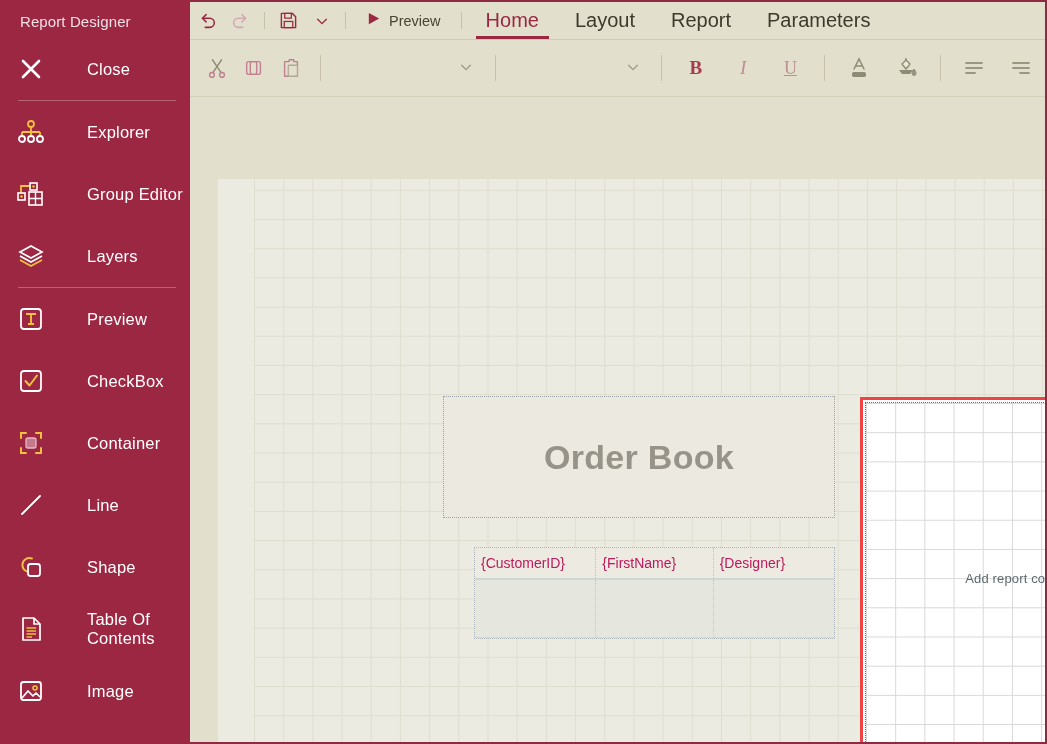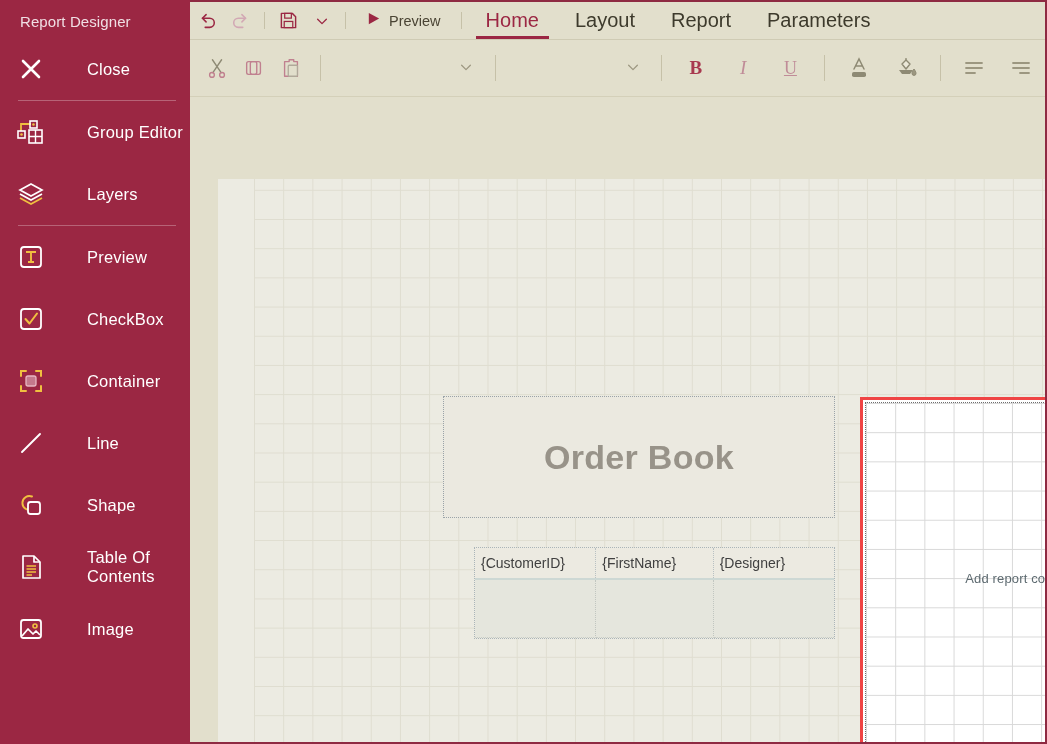--- a/index.html
+++ b/index.html
@@ -194,21 +194,21 @@
   }
   .tbl-head {
     display: flex;
     height: 32px;
     border-bottom: 2px solid #cdd8d4;
     background: #eceae1;
   }
   .th {
     display: flex; align-items: center;
     font-size: 14px;
-    color: #404040;
+    color: #be185d;
     border-right: 1px dotted #b8c0c2;
     cursor: pointer;
     padding-left: 6px;
     font-family: "Liberation Sans", sans-serif;
   }
   .th:last-child { border-right: none; }
   .th.c0 { width: 122px; }
   .th.c1 { width: 118px; }
   .th.c2 { width: 121px; }
   .tbl-body { display: flex; height: 58px; background: #e5e6dd; }
@@ -262,20 +262,32 @@
       <span class="side-ico">
         <svg width="26" height="26" viewBox="0 0 26 26">
           <path d="M5 5 L21 21 M21 5 L5 21" stroke="#ffffff" stroke-width="2.6" fill="none" stroke-linecap="round"></path>
         </svg>
       </span>
       <span class="side-label">Close</span>
     </div>
 
     <div class="side-div"></div>
 
+    <div class="side-item">
+      <span class="side-ico">
+        <svg width="28" height="28" viewBox="0 0 28 28">
+          <circle cx="14" cy="6" r="3" fill="none" stroke="#f0c040" stroke-width="1.8"></circle>
+          <path d="M14 9 V14 M5 14 H23 M5 14 V18 M14 14 V18 M23 14 V18" stroke="#f0c040" stroke-width="1.8" fill="none"></path>
+          <circle cx="5" cy="21" r="3" fill="none" stroke="#ffffff" stroke-width="1.8"></circle>
+          <circle cx="14" cy="21" r="3" fill="none" stroke="#ffffff" stroke-width="1.8"></circle>
+          <circle cx="23" cy="21" r="3" fill="none" stroke="#ffffff" stroke-width="1.8"></circle>
+        </svg>
+      </span>
+      <span class="side-label">Explorer</span>
+    </div>
 
     <div class="side-item">
       <span class="side-ico">
         <svg width="28" height="28" viewBox="0 0 28 28">
           <path d="M4 13 V6 H14" stroke="#f0c040" stroke-width="1.8" fill="none"></path>
           <rect x="13" y="3" width="7" height="7" fill="none" stroke="#ffffff" stroke-width="1.6"></rect>
           <circle cx="16.5" cy="6.5" r="1.3" fill="#f0c040"></circle>
           <rect x="1" y="13" width="7" height="7" fill="none" stroke="#ffffff" stroke-width="1.6"></rect>
           <circle cx="4.5" cy="16.5" r="1.3" fill="#f0c040"></circle>
           <rect x="12" y="12" width="13" height="13" fill="none" stroke="#ffffff" stroke-width="1.6"></rect>

